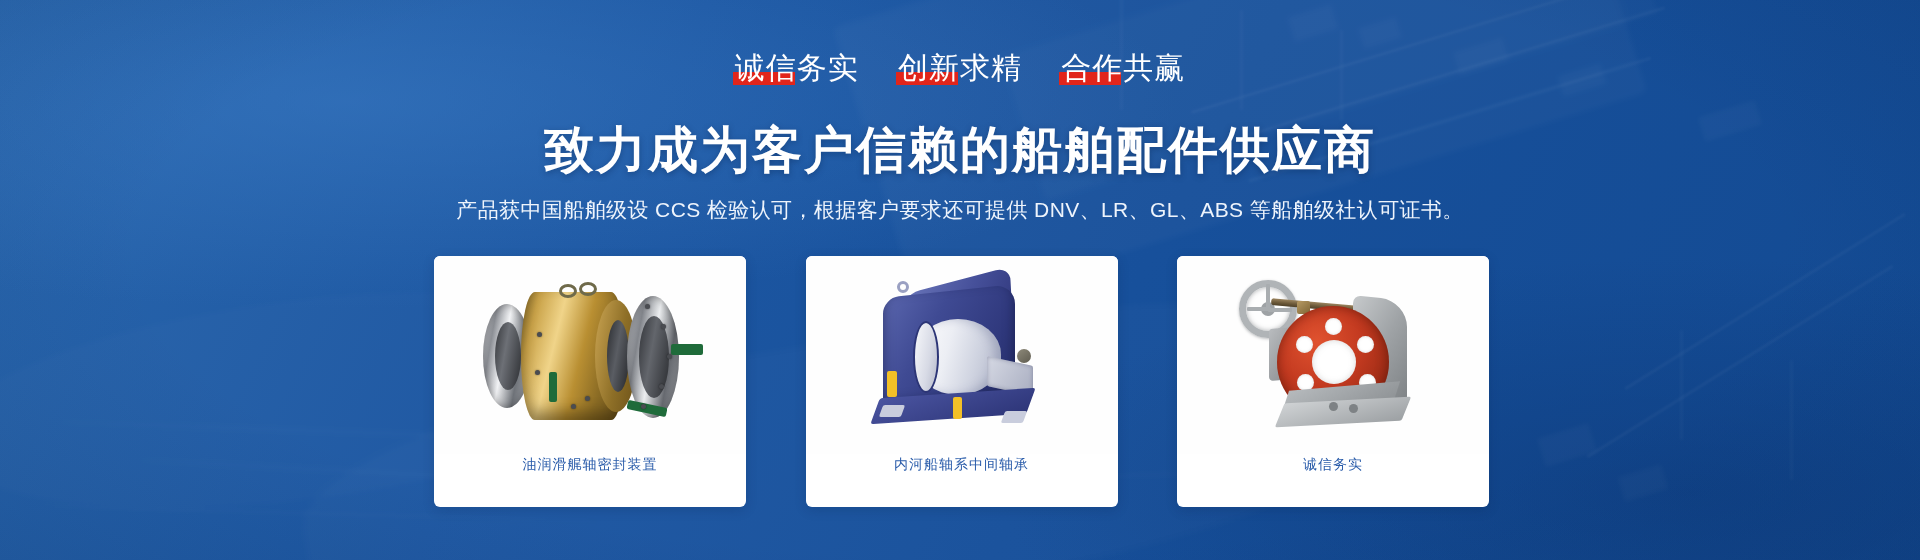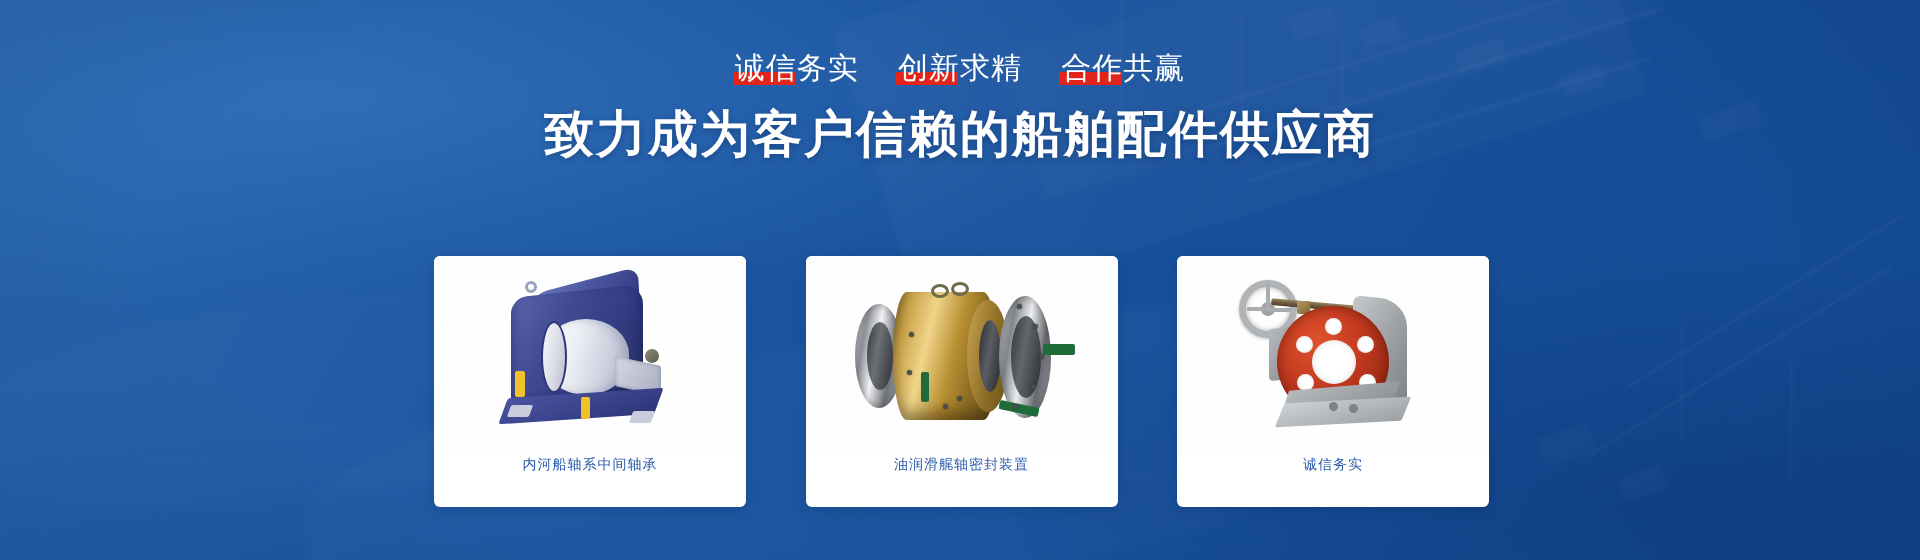--- a/index.html
+++ b/index.html
@@ -77,21 +77,21 @@
   .tag-grp + .tag-grp { margin-left:22px; }
   .tag-grp .hl {
     position:absolute; left:2px; bottom:1px;
     width:62px; height:13px;
     background:#e1251b; z-index:0;
   }
   .tag-grp .txt { position:relative; z-index:1; }
 
   
   .headline {
-    position:absolute; top:104px; left:0; width:100%;
+    position:absolute; top:120px; left:0; width:100%;
     text-align:center;
     font-size:50px; line-height:60px; font-weight:bold;
     color:#ffffff; letter-spacing:2px;
     white-space:nowrap;
     text-shadow:0 2px 6px rgba(5,30,70,.35);
   }
 
   
   .subtitle {
     position:absolute; top:196px; left:0; width:100%;
@@ -348,42 +348,23 @@
         <span class="txt">创新求精</span>
       </span>
       <span class="tag-grp">
         <span class="hl"></span>
         <span class="txt">合作共赢</span>
       </span>
     </div>
 
     <div class="headline">致力成为客户信赖的船舶配件供应商</div>
 
+    <div class="subtitle">产品获中国船舶级设 CCS 检验认可，根据客户要求还可提供 DNV、LR、GL、ABS 等船舶级社认可证书。</div>
 
     <div class="cards">
-
-      <div class="card">
-        <div class="card-photo">
-          <div class="bearing">
-            <div class="eye"></div>
-            <div class="cap"></div>
-            <div class="body"></div>
-            <div class="shell"></div>
-            <div class="shell-end"></div>
-            <div class="plate"></div>
-            <div class="knob"></div>
-            <div class="base"></div>
-            <div class="foot" style="left:24px;top:130px;"></div>
-            <div class="foot" style="left:146px;top:136px;"></div>
-            <div class="yellow" style="left:30px;top:96px;width:10px;height:26px;"></div>
-            <div class="yellow" style="left:96px;top:122px;width:9px;height:22px;"></div>
-          </div>
-        </div>
-        <div class="card-label">内河船轴系中间轴承</div>
-      </div>
 
       <div class="card">
         <div class="card-photo">
           <div class="seal">
             <div class="ring steel-l"></div>
             <div class="ring bore-l"></div>
             <div class="ring brass"></div>
             <div class="ring brass-face"></div>
             <div class="ring brass-bore"></div>
             <div class="ring steel-r"></div>
@@ -398,20 +379,40 @@
             <div class="bolt" style="left:192px;top:74px;"></div>
             <div class="bolt" style="left:184px;top:104px;"></div>
             <div class="bolt" style="left:166px;top:124px;"></div>
             <div class="bolt" style="left:110px;top:116px;"></div>
             <div class="bolt" style="left:96px;top:124px;"></div>
             <div class="bolt" style="left:62px;top:52px;"></div>
             <div class="bolt" style="left:60px;top:90px;"></div>
           </div>
         </div>
         <div class="card-label">油润滑艉轴密封装置</div>
+      </div>
+
+      <div class="card">
+        <div class="card-photo">
+          <div class="bearing">
+            <div class="eye"></div>
+            <div class="cap"></div>
+            <div class="body"></div>
+            <div class="shell"></div>
+            <div class="shell-end"></div>
+            <div class="plate"></div>
+            <div class="knob"></div>
+            <div class="base"></div>
+            <div class="foot" style="left:24px;top:130px;"></div>
+            <div class="foot" style="left:146px;top:136px;"></div>
+            <div class="yellow" style="left:30px;top:96px;width:10px;height:26px;"></div>
+            <div class="yellow" style="left:96px;top:122px;width:9px;height:22px;"></div>
+          </div>
+        </div>
+        <div class="card-label">内河船轴系中间轴承</div>
       </div>
 
       <div class="card">
         <div class="card-photo">
           <div class="brake">
             <div class="wheel"></div>
             <div class="wheel-hub"></div>
             <div class="spoke" style="left:33px;top:14px;width:4px;height:24px;"></div>
             <div class="spoke" style="left:14px;top:37px;width:24px;height:4px;"></div>
             <div class="spoke" style="left:35px;top:38px;width:24px;height:4px;"></div>

